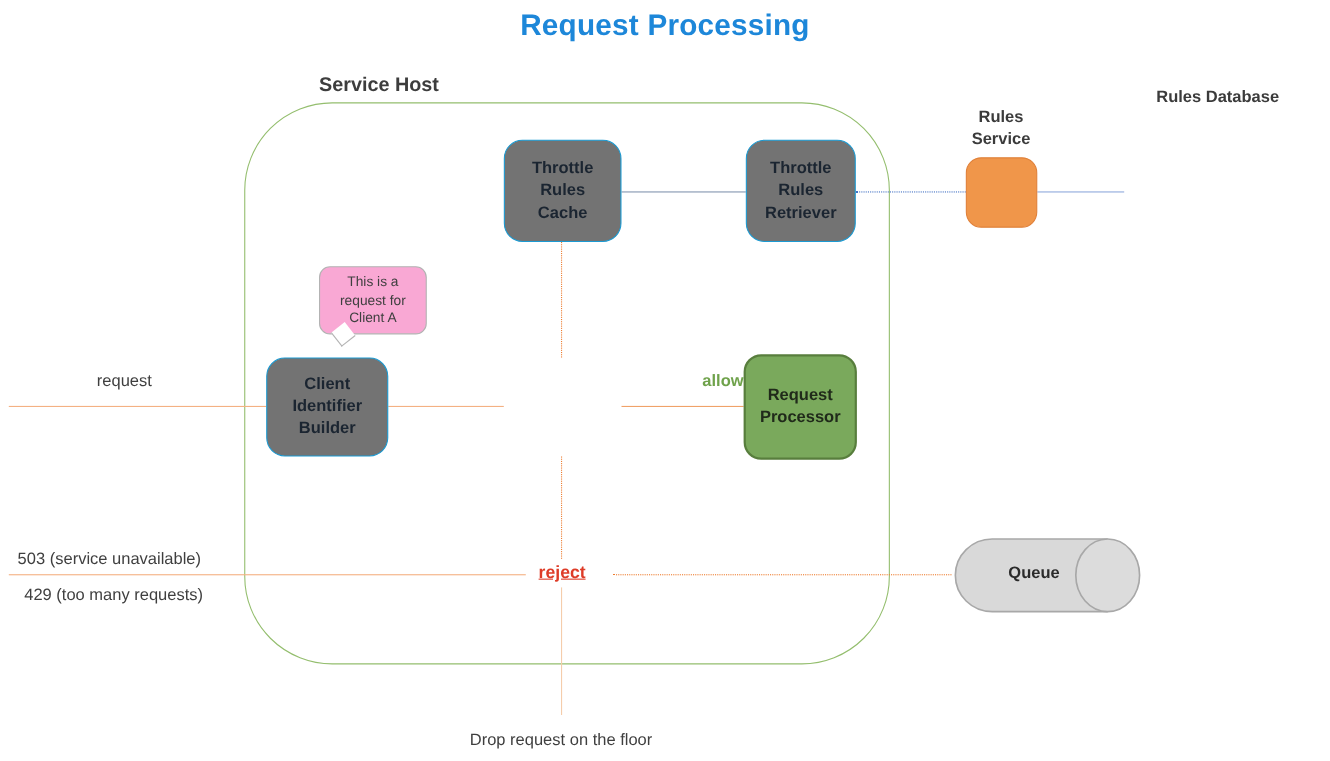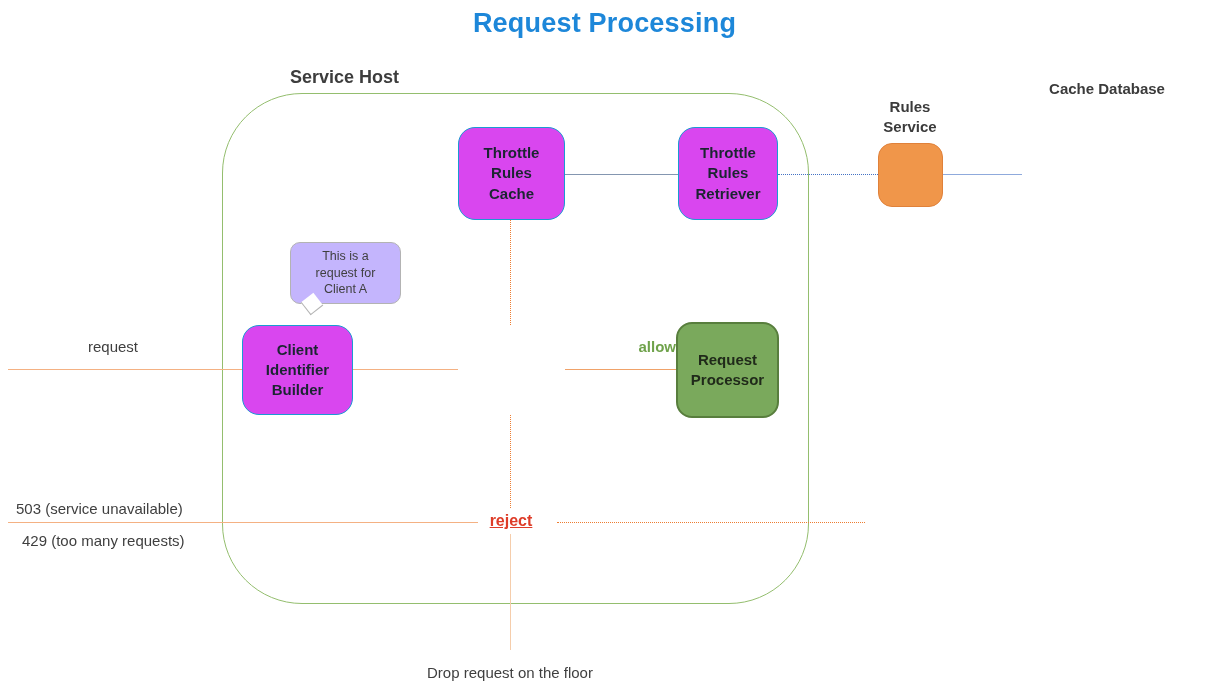--- a/index.html
+++ b/index.html
@@ -23,33 +23,33 @@
     border: 1.5px solid #94be6e; border-radius: 80px; background: transparent;
     z-index: 0;
   }
   .line { position: absolute; z-index: 1; }
   .node {
     position: absolute; z-index: 2;
     display: flex; align-items: center; justify-content: center;
     text-align: center; font-weight: bold; white-space: pre-line;
     font-size: 15px; line-height: 1.35; color: #1b2531;
   }
-  .blue-node   { background: #d946ef; border: 1.5px solid #1b9ad2; border-radius: 17px; }
+  .blue-node   { background: #737373; border: 1.5px solid #1b9ad2; border-radius: 17px; }
   .green-node  { background: #7aa95c; border: 2px solid #587e3d; border-radius: 16px; color: #202a1a; }
   .orange-node { background: #f0964a; border: 1.5px solid #e0813a; border-radius: 14px; }
   .ext-label {
     position: absolute; z-index: 3; color: #3f3f3f; font-size: 15px;
     white-space: pre-line;
   }
   .bold-label { font-weight: bold; text-align: center; line-height: 1.35; }
   .allow-label { color: #6fa24b; font-weight: bold; text-align: right; }
   .reject-label { color: #de3c28; font-weight: bold; text-align: center; font-size: 16px; background: transparent; text-decoration: underline; }
   .callout {
-    position: absolute; left: 290px; top: 242px; width: 111px; height: 62px;
-    background: #c4b5fd; border: 1px solid #b3b3b3; border-radius: 10px;
+    position: absolute; left: 290px; top: 242px; width: 98px; height: 62px;
+    background: #f9a8d4; border: 1px solid #b3b3b3; border-radius: 10px;
     z-index: 4; display: flex; align-items: center; justify-content: center;
     text-align: center; font-size: 12.5px; line-height: 1.35; color: #3f3f3f;
     white-space: pre-line;
   }
   .callout-tail {
     position: absolute; left: 304px; top: 296px; width: 16px; height: 16px;
     background: #ffffff; border-right: 1px solid #b3b3b3; border-bottom: 1px solid #b3b3b3;
     transform: rotate(52deg); z-index: 5;
   }
   .cyl-wrap { position: absolute; z-index: 2; }
@@ -97,23 +97,30 @@
 Retriever</div>
   <div class="node blue-node" style="left:242px; top:325px; width:111px; height:90px;">Client
 Identifier
 Builder</div>
   <div class="node green-node" style="left:676px; top:322px; width:103px; height:96px;">Request
 Processor</div>
   <div class="node orange-node" style="left:878px; top:143px; width:65px; height:64px;"></div>
 
   <div class="ext-label bold-label" style="left:860px; top:97px; width:100px; color:#3b3b3b;">Rules
 Service</div>
-  <div class="ext-label bold-label" style="left:1022px; top:79px; width:170px; color:#3b3b3b;">Cache Database</div>
+  <div class="ext-label bold-label" style="left:1022px; top:79px; width:170px; color:#3b3b3b;">Rules Database</div>
 
 
+  <div class="cyl-wrap" style="left:865px; top:488px; width:180px; height:72px;">
+    <svg width="180" height="72" viewBox="0 0 180 72">
+      <path d="M142 2 L37 2 A33.5 33 0 0 0 37 68 L142 68" fill="#d9d9d9" stroke="#a8a8a8" stroke-width="1.5"></path>
+      <ellipse cx="142" cy="35" rx="29" ry="33" fill="#dcdcdc" stroke="#a8a8a8" stroke-width="1.5"></ellipse>
+    </svg>
+    <div class="queue-label">Queue</div>
+  </div>
 
   <div class="callout">This is a
 request for
 Client A</div>
   <div class="callout-tail"></div>
 
   <div class="ext-label" style="left:88px; top:338px;">request</div>
   <div class="ext-label allow-label" style="left:565px; top:338px; width:111px;">allow</div>
   <div class="ext-label reject-label" style="left:459px; top:512px; width:104px;">reject</div>
   <div class="ext-label" style="left:16px; top:500px;">503 (service unavailable)</div>

